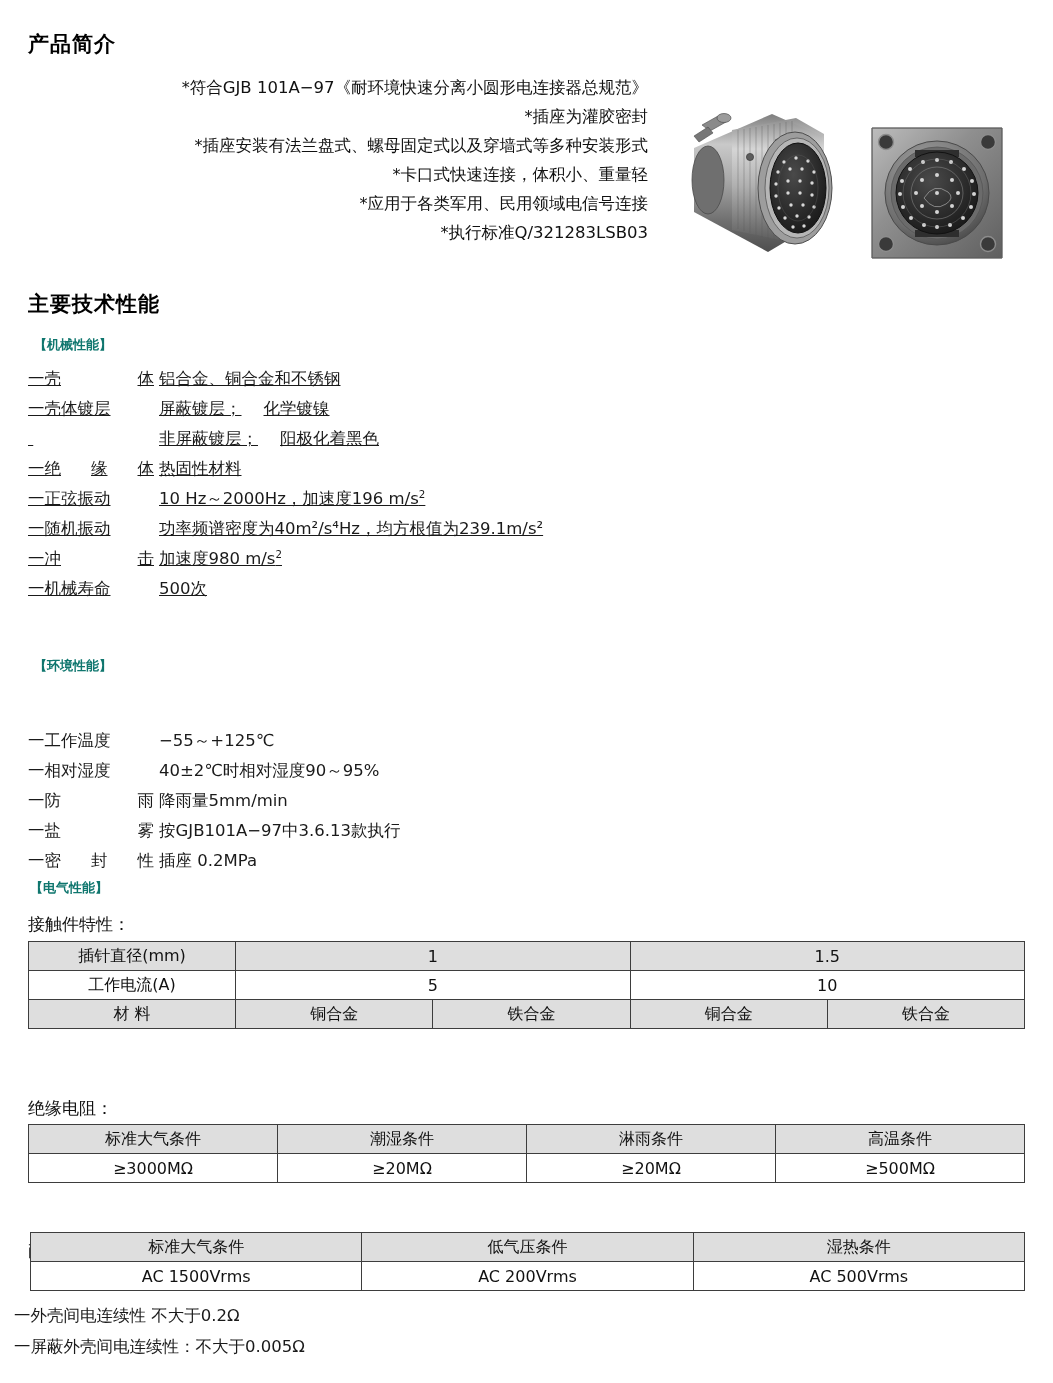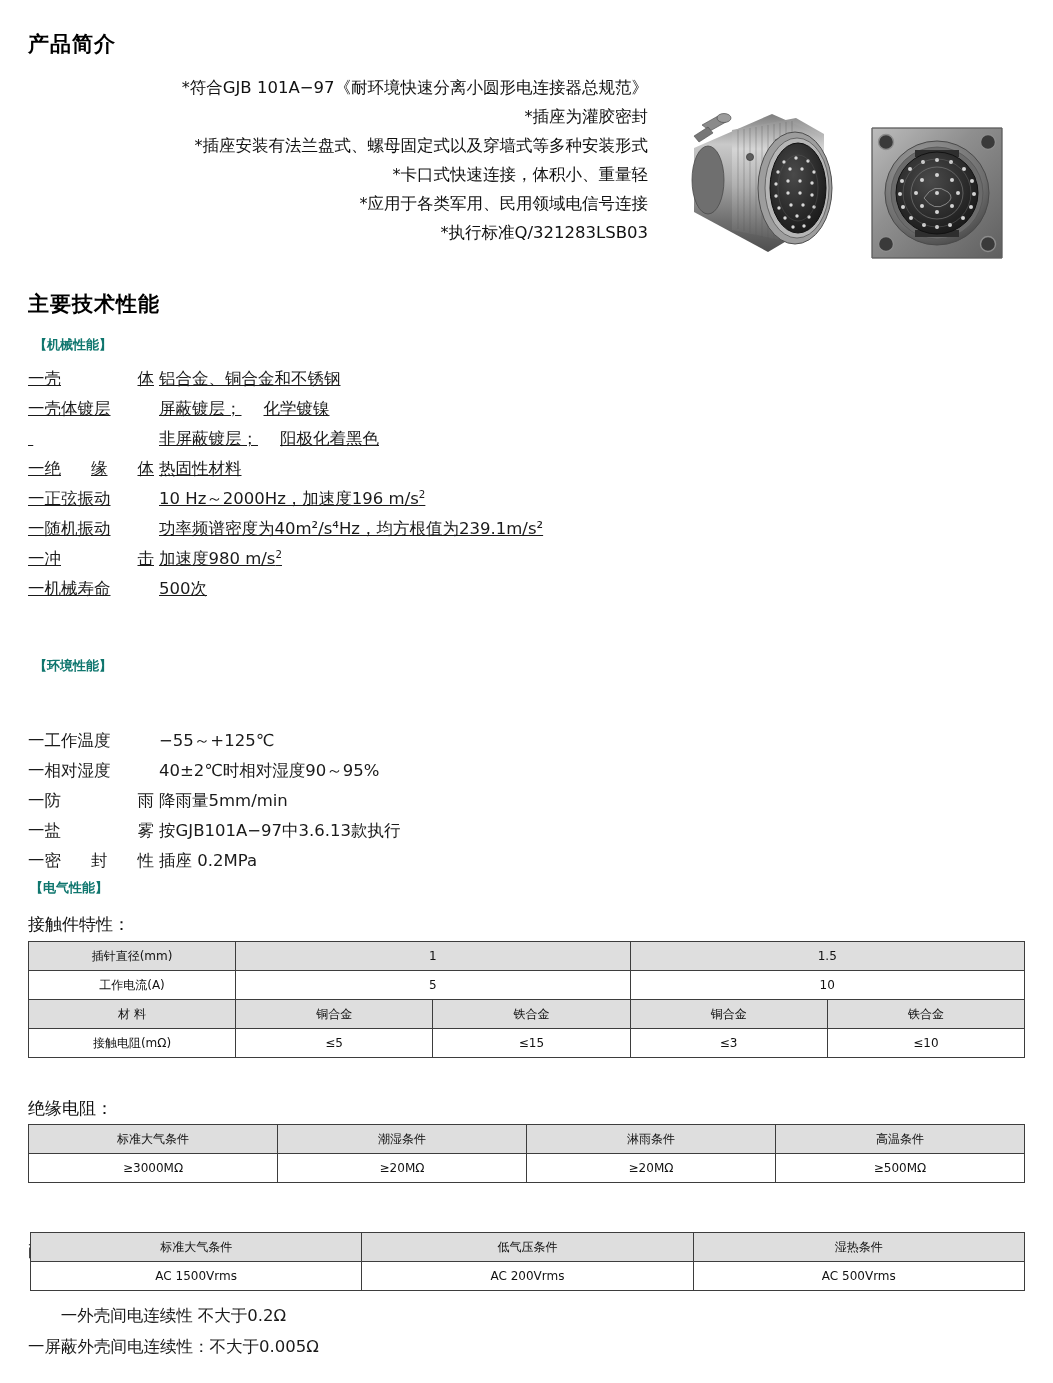--- a/index.html
+++ b/index.html
@@ -56,21 +56,21 @@
   
   #tech-title { position: absolute; left: 28px; top: 290px; }
   #mech-title { position: absolute; left: 34px; top: 336px; }
   #mech-list  { position: absolute; left: 28px; top: 364px; text-decoration: underline; }
   #env-title  { position: absolute; left: 34px; top: 657px; }
   #env-list   { position: absolute; left: 28px; top: 726px; }
   #elec-title { position: absolute; left: 30px; top: 879px; }
   #contact-label { position: absolute; left: 28px; top: 913px; }
   #insul-label   { position: absolute; left: 28px; top: 1097px; }
   #volt-label    { position: absolute; left: 28px; top: 1205px; margin-top: 35px; }
-  #notes         { position: absolute; left: 28px; top: 1300px; text-align: center; }
+  #notes         { position: absolute; left: 14px; top: 1300px; }
 
   .spec-row {
     display: flex;
     align-items: baseline;
     line-height: 30px;
     font-size: 16.5px;
     white-space: nowrap;
   }
   .spec-label {
     width: 126px;
@@ -86,21 +86,21 @@
 
   .note-line {
     font-size: 16.5px;
     line-height: 31px;
     white-space: nowrap;
   }
 
   
   table {
     border-collapse: collapse;
-    font-size: 12px;
+    font-size: 16px;
     color: #111;
   }
   table td, table th {
     border: 1px solid #4a4a4a;
     text-align: center;
     font-weight: normal;
     padding: 0;
     height: 29px;
     vertical-align: middle;
   }
@@ -393,27 +393,20 @@
       <td colspan="2">5</td>
       <td colspan="2">10</td>
     </tr>
     <tr>
       <td class="tbl-shade c-first">材 料</td>
       <td class="tbl-shade">铜合金</td>
       <td class="tbl-shade">铁合金</td>
       <td class="tbl-shade">铜合金</td>
       <td class="tbl-shade">铁合金</td>
     </tr>
-    <tr>
-      <td class="c-first">接触电阻(mΩ)</td>
-      <td>≤5</td>
-      <td>≤15</td>
-      <td>≤3</td>
-      <td>≤10</td>
-    </tr>
   </tbody>
     </table>
 
   <div class="plain-line" id="insul-label">绝缘电阻：</div>
 
   <table id="tbl-insul">
     <tbody>
         <tr>
       <td class="tbl-shade">标准大气条件</td>
       <td class="tbl-shade">潮湿条件</td>

